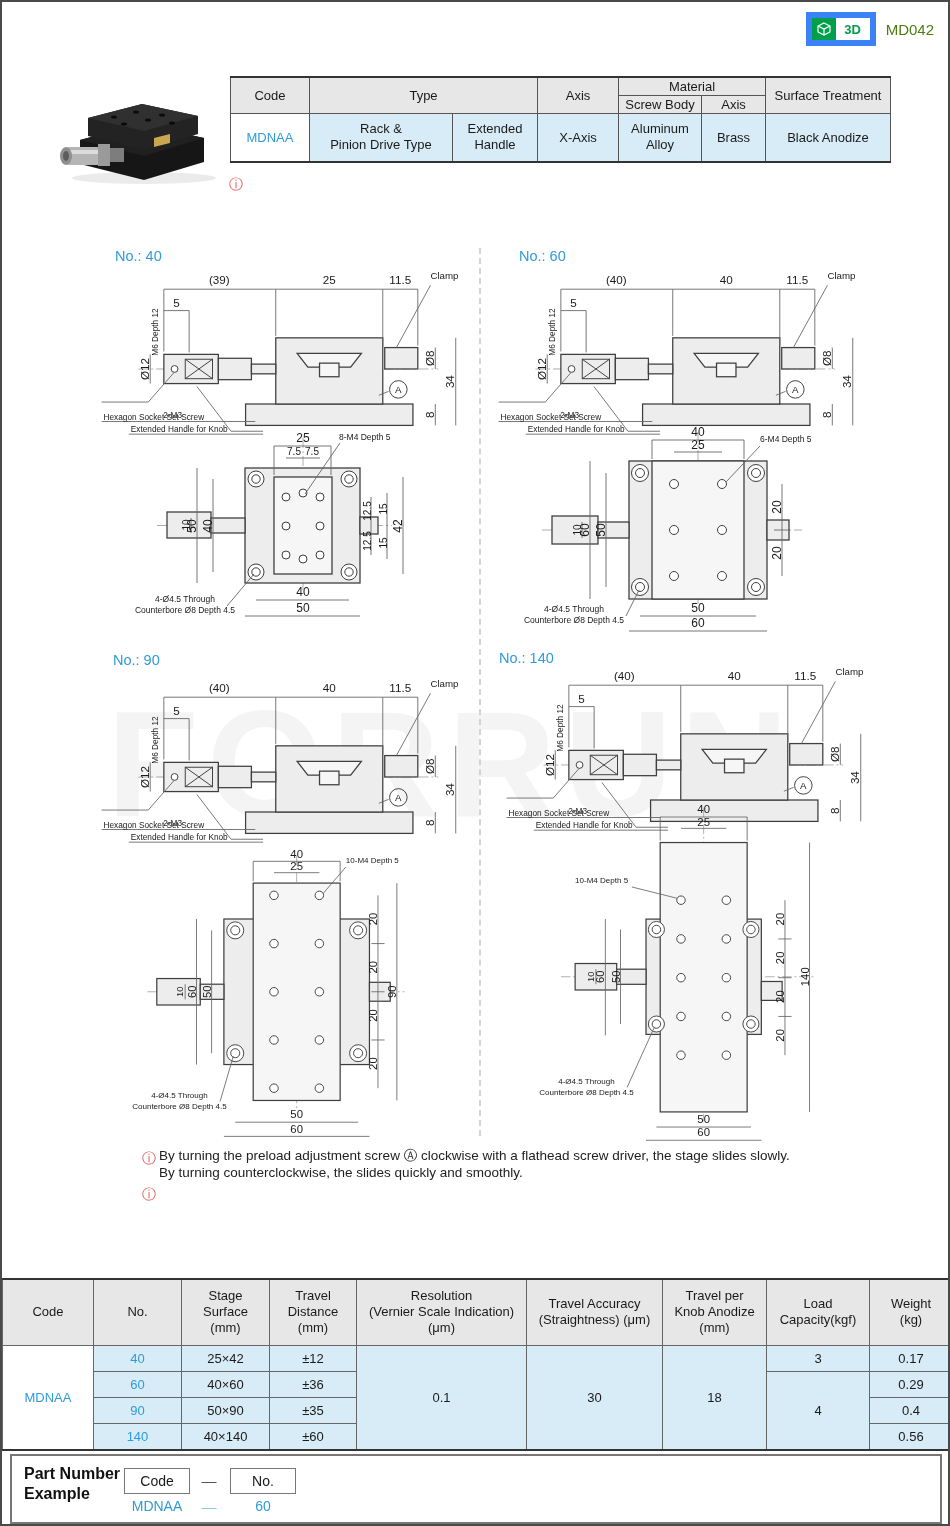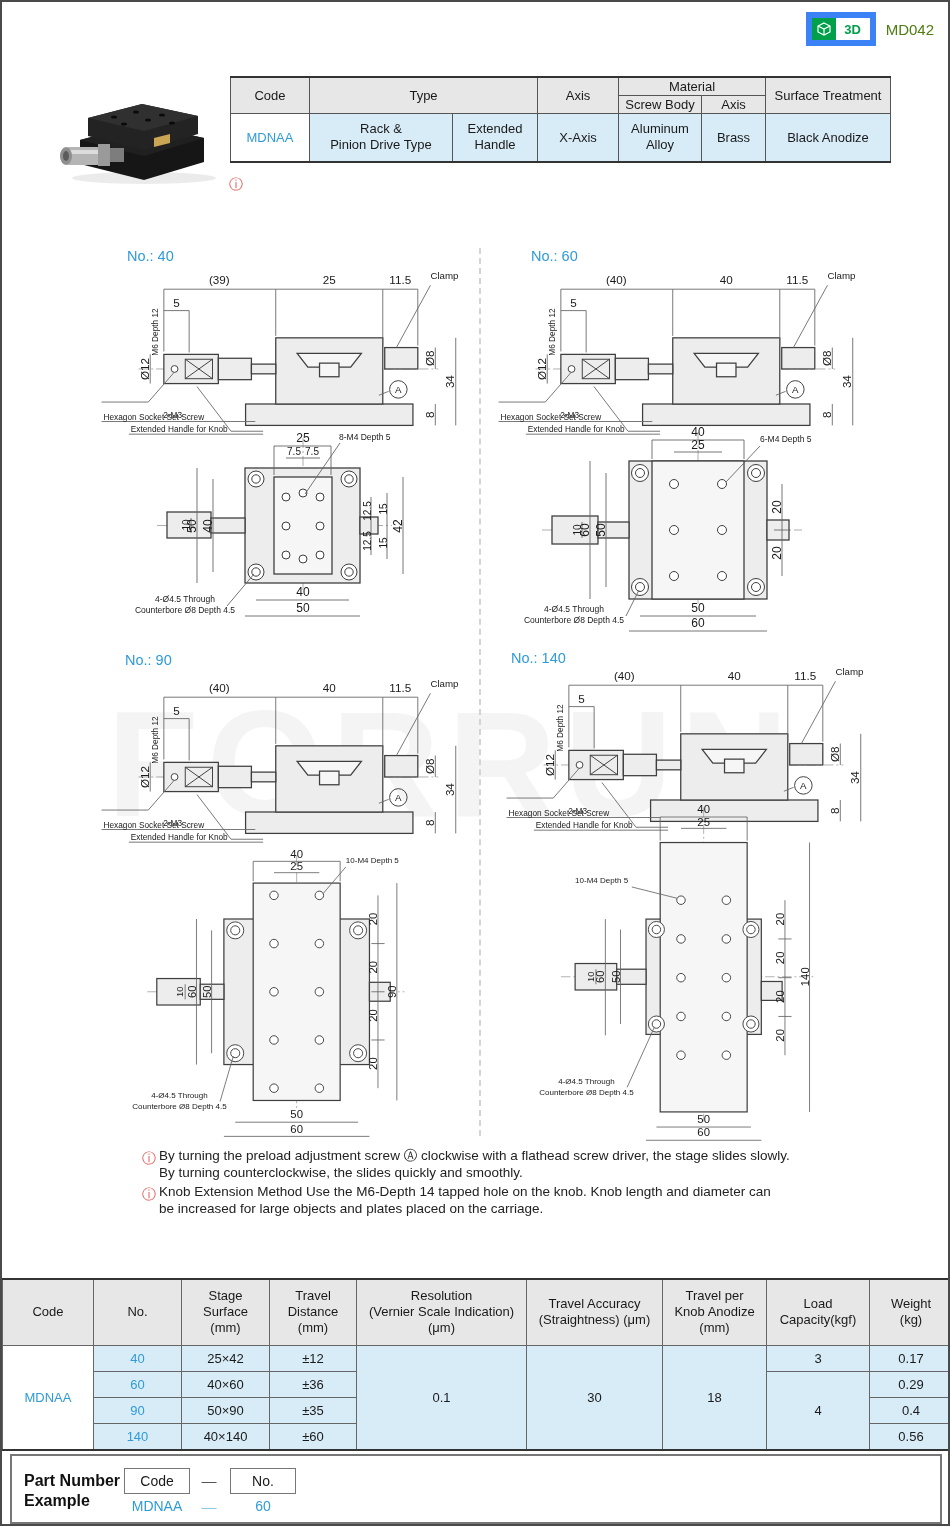--- a/index.html
+++ b/index.html
@@ -20,21 +20,21 @@
   .spec td{background:#D8ECF7;}
   .spec td.white{background:#fff;color:#2F9BD8;}
   .spec{border-top:2px solid #333;border-bottom:2px solid #333;}
   .pre{white-space:pre-line;line-height:1.25;}
   
   .note{display:flex;gap:3px;font-size:13.5px;line-height:1.5;color:#222;}
   .note .i{color:#E0524E;flex:0 0 auto;font-size:14px;}
   #flatnote{top:172px;left:227px;width:700px;}
   #bottomnotes{top:1146px;left:140px;width:700px;display:flex;flex-direction:column;gap:2px;}
   
-  .seclabel{color:#2F9BD8;font-size:14.5px;margin-left:12px;}
+  .seclabel{color:#2F9BD8;font-size:14.5px;}
   .divider{left:477px;top:246px;height:888px;border-left:2px dashed #d4d4d4;width:0;}
   #watermark{top:676px;left:105px;width:840px;font-size:150px;font-weight:bold;letter-spacing:8px;color:rgba(60,60,60,0.055);white-space:nowrap;}
   svg text{font-family:"Liberation Sans",sans-serif;}
   .shape{fill:#ededed;stroke:#3f3f3f;stroke-width:1.3;}
   .shape2{fill:#f6f6f6;stroke:#3f3f3f;stroke-width:1.3;}
   .thin{fill:none;stroke:#3f3f3f;stroke-width:1;}
   .hole{fill:#fff;stroke:#3f3f3f;stroke-width:1;}
   .dim{stroke:#666;stroke-width:0.9;fill:none;}
   .cl{stroke:#999;stroke-width:0.8;stroke-dasharray:10 3 2 3;fill:none;}
   .dtx{font-size:12px;fill:#1a1a1a;text-anchor:middle;}
@@ -42,21 +42,21 @@
   .stxm{font-size:8.5px;fill:#1a1a1a;text-anchor:middle;}
   
   .dt{top:1276px;left:0;width:950px;font-size:13px;table-layout:fixed;border-top:2px solid #333;border-bottom:2px solid #333;}
   .dt th,.dt td{border:1px solid #666;text-align:center;vertical-align:middle;padding:1px 2px;}
   .dt th{background:#E7E7E7;font-weight:normal;line-height:1.22;}
   .dt td{background:#D8ECF7;height:23px;}
   .dt td.codecell{background:#fff;color:#2F9BD8;}
   .dt td.no{color:#2F9BD8;}
   
   #pnbox{top:1452px;left:8px;width:932px;height:70px;border:2px solid #777;box-sizing:border-box;}
-  #pn-title{position:absolute;left:12px;top:15px;font-size:16px;font-weight:bold;line-height:1.25;white-space:pre-line;color:#111;}
+  #pn-title{position:absolute;left:12px;top:8px;font-size:16px;font-weight:bold;line-height:1.25;white-space:pre-line;color:#111;}
   .pn-fieldbox{position:absolute;top:12px;width:66px;height:26px;border:1.5px solid #777;display:flex;align-items:center;justify-content:center;font-size:14px;background:#fff;box-sizing:border-box;}
   .pn-dash{position:absolute;top:16px;width:30px;text-align:center;color:#555;font-size:15px;}
   .pn-val{position:absolute;top:42px;width:66px;text-align:center;color:#2F9BD8;font-size:14px;}
   .pn-dash2{position:absolute;top:42px;width:30px;text-align:center;color:#8fc6e8;font-size:15px;}
 </style>
 </head>
 <body>
 
 <div id="page">
 
@@ -635,22 +635,20 @@
   </svg>
 
   <div id="bottomnotes" class="abs">
     <div class="note">
       <span class="i">ⓘ</span>
       <span class="pre">By turning the preload adjustment screw Ⓐ clockwise with a flathead screw driver, the stage slides slowly.
 By turning counterclockwise, the slides quickly and smoothly.</span>
     </div>
     <div class="note">
       <span class="i">ⓘ</span>
-      <span class="pre">Knob Extension Method Use the M6-Depth 14 tapped hole on the knob. Knob length and diameter can
-be increased for large objects and plates placed on the carriage.</span>
     </div>
   </div>
 
   <table class="dt abs">
     <colgroup>
         <col style="width:91px">
         <col style="width:88px">
         <col style="width:88px">
         <col style="width:87px">
         <col style="width:170px">

